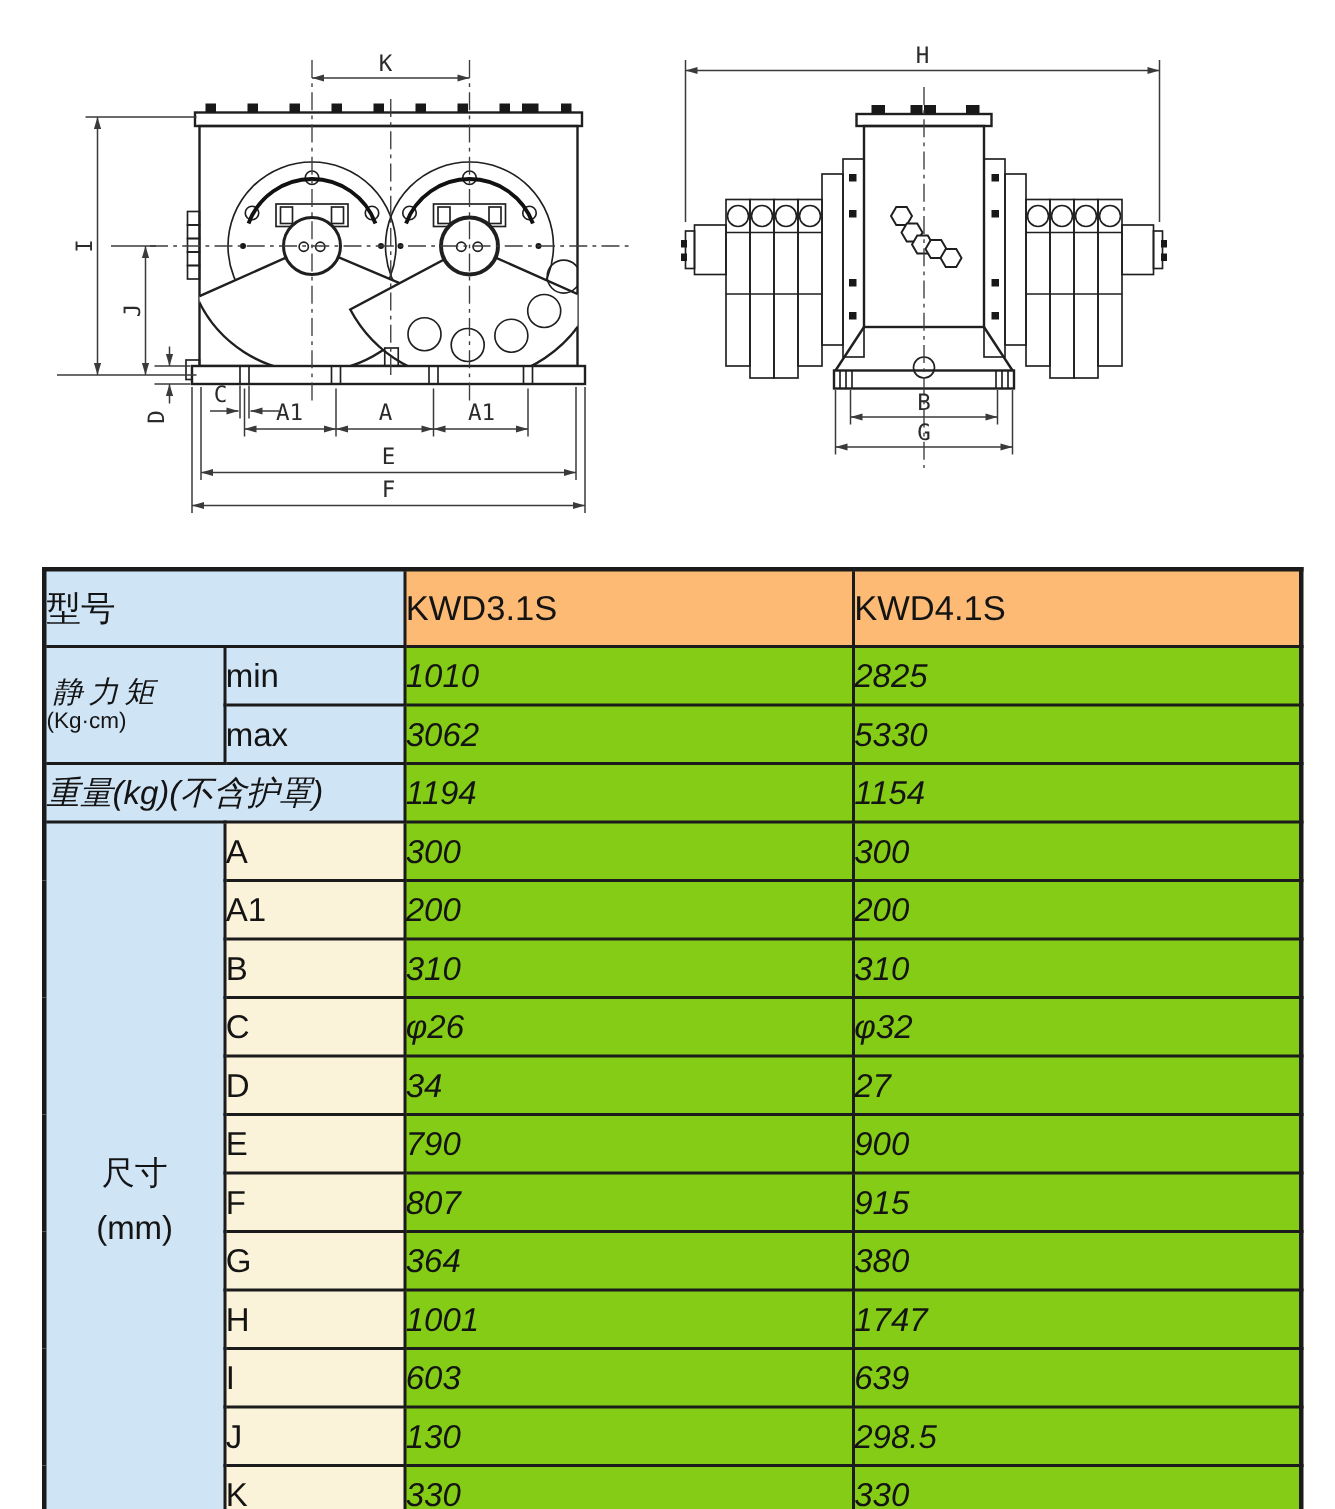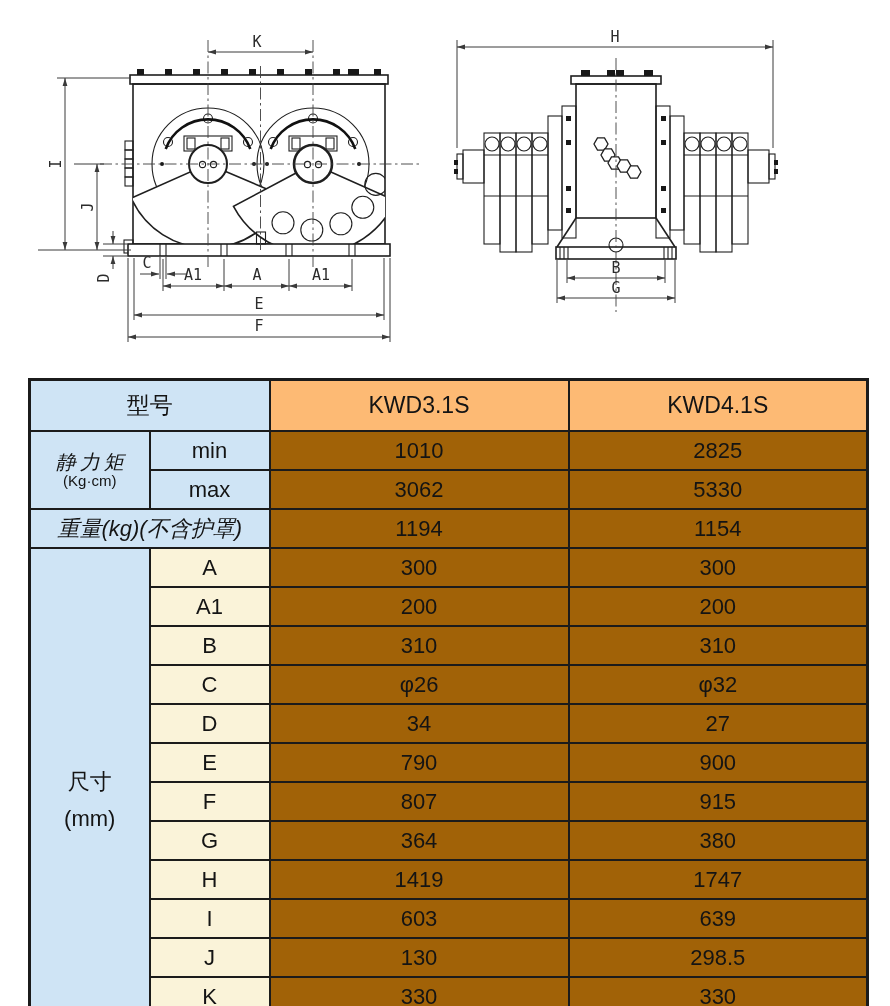--- a/index.html
+++ b/index.html
@@ -10,27 +10,27 @@
   .ol2{fill:none;stroke:#1f1f1f;stroke-width:1.1;}
   .bold{fill:none;stroke:#111;stroke-width:2.6;}
   .fillb{fill:#181818;stroke:none;}
   .wh{fill:#ffffff;stroke:#1f1f1f;stroke-width:1.6;}
   .hx{fill:#ffffff;stroke:#1f1f1f;stroke-width:1.3;}
   .cl{stroke:#3c3c3c;stroke-width:0.9;fill:none;stroke-dasharray:12 3.5 2.5 3.5;}
   .dim{stroke:#3a3a3a;stroke-width:1;fill:none;}
 
   table.spec{position:absolute;left:28px;top:378px;width:838px;border-collapse:collapse;
              table-layout:fixed;border:3.5px solid #1b1b1b;color:#141414;background:#fff;}
-  table.spec td{border:2.5px solid #1b1b1b;text-align:center;vertical-align:middle;
+  table.spec td{border:2.5px solid #1b1b1b;text-align:left;vertical-align:middle;
                 padding:0;font-size:22px;height:37px;line-height:1.05;}
   tr.hrow td{height:49px;font-size:23px;}
   .blue{background:#cfe4f5;}
   .pink{background:#fdba74;}
   .yellow{background:#faf3d9;font-size:21px;}
-  .val{background:#a16207;}
+  .val{background:#84cc16;font-style:italic;}
   .sm-label{font-size:20px;letter-spacing:4px;text-indent:4px;font-style:italic;}
   .sm-unit{font-size:15px;letter-spacing:0;}
   .wlabel{font-size:21px;font-style:italic;}
   .dim-stack{display:flex;flex-direction:column;gap:14px;align-items:center;
              transform:translateY(18px);font-size:22px;}
 </style>
 </head>
 <body>
 
 <div class="page">
@@ -346,21 +346,21 @@
         <td class="val">807</td>
         <td class="val">915</td>
       </tr>
       <tr>
         <td class="yellow">G</td>
         <td class="val">364</td>
         <td class="val">380</td>
       </tr>
       <tr>
         <td class="yellow">H</td>
-        <td class="val">1419</td>
+        <td class="val">1001</td>
         <td class="val">1747</td>
       </tr>
       <tr>
         <td class="yellow">I</td>
         <td class="val">603</td>
         <td class="val">639</td>
       </tr>
       <tr>
         <td class="yellow">J</td>
         <td class="val">130</td>

